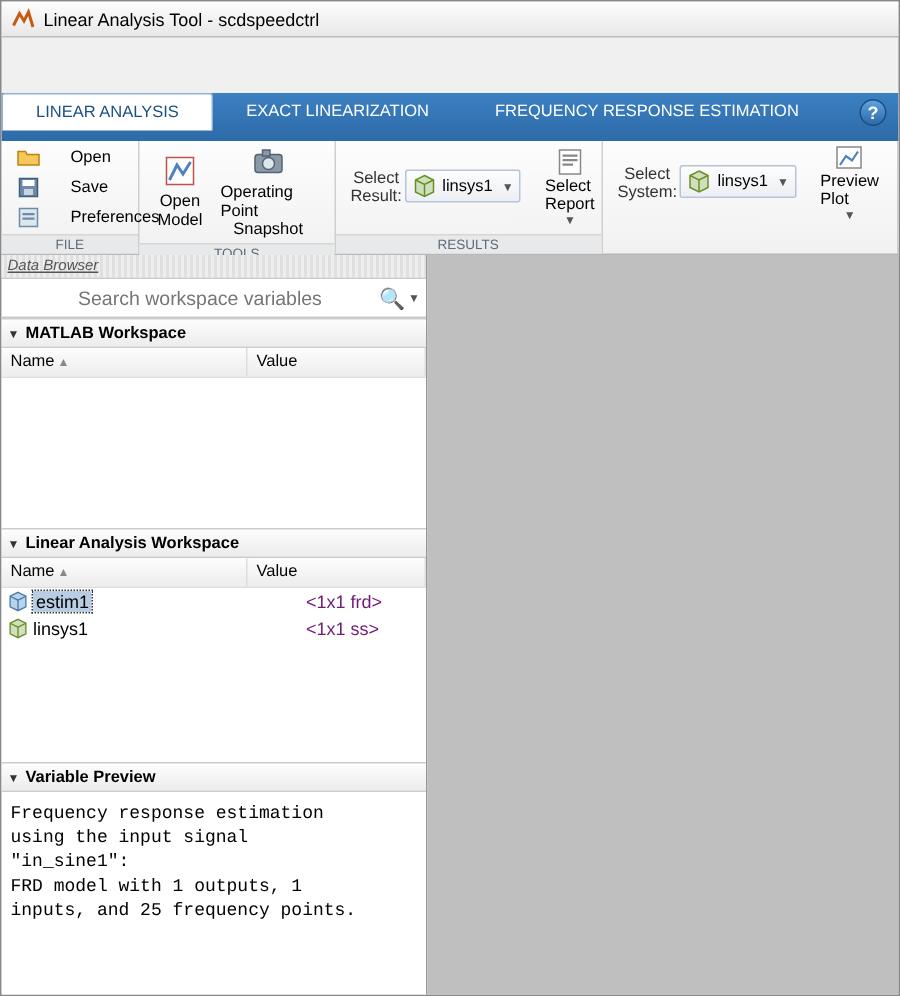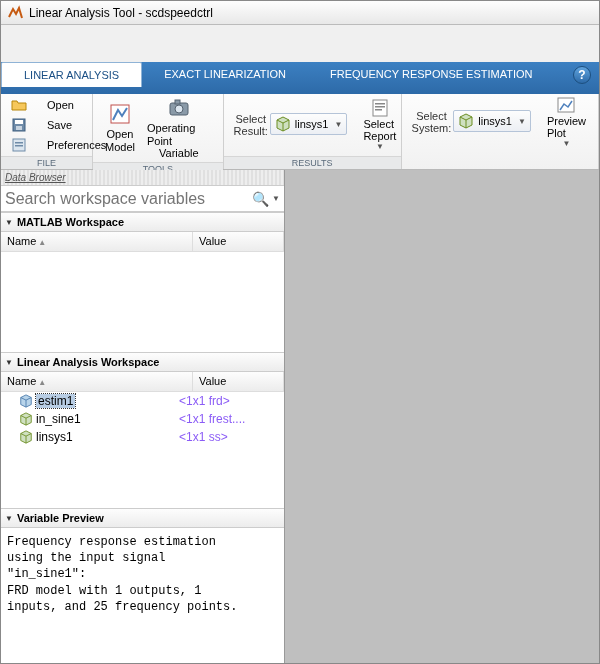--- a/index.html
+++ b/index.html
@@ -33,41 +33,41 @@
 .vbtn2 .ic { width:20px; height:18px; margin-bottom:1px;}
 .vbtn2 .dd { font-size:8px; color:#555;}
 
 
 .main { display:flex; height: calc(664px - 24px - 26px - 76px); }
 .browser { width:284px; background:#fff; border-right:1px solid #999; display:flex; flex-direction:column; }
 .canvas { flex:1; background:#bfbfbf; }
 
 .db-head { height:16px; font-size:10px; font-style:italic; color:#555; padding-left:4px; background:repeating-linear-gradient(90deg,#eee,#eee 2px,#e0e0e0 2px,#e0e0e0 4px); border-bottom:1px solid #ccc; display:flex; align-items:center;text-decoration:underline;}
 .srch { height:26px; display:flex; align-items:center; border-bottom:1px solid #ccc; padding:0 4px;}
-.srch input { flex:1; border:none; outline:none; font-size:16px; color:#14532d; }
+.srch input { flex:1; border:none; outline:none; font-size:13px; color:#14532d;margin-left:47px; }
 .srch .sicon { color:#2d6aa8; font-size:14px; margin-right:2px;}
 .srch .sdd { font-size:8px; color:#555;}
 
 .panel-title { height:20px; background:linear-gradient(#fdfdfd,#ececec); border-top:1px solid #ccc; border-bottom:1px solid #ccc; font-size:11px; font-weight:bold; display:flex; align-items:center; padding-left:4px;}
 .panel-title::before { content:"▼"; font-size:8px; margin-right:4px; color:#333;}
 
 .tbl-head { display:flex; height:20px; font-size:11px; background:linear-gradient(#fdfdfd,#ececec); border-bottom:1px solid #ddd;}
 .tbl-head .th { padding:3px 6px; border-right:1px solid #ddd;}
-.th-name { width:192px;}
+.th-name { width:164px;}
 .th-val { flex:1;}
 .sort { font-size:8px; color:#888; margin-left:2px;}
 
 .tbl-body { background:#fff; overflow:hidden;}
 .row { display:flex; height:18px; font-size:12px; align-items:center;}
 .row .c-name { width:160px; padding-left:4px; display:flex; align-items:center; gap:3px;}
-.row .c-val { flex:1; padding-left:4px; color:#8b5cf6;}
+.row .c-val { flex:1; padding-left:4px; color:#701a75;margin-left:39px;}
 .row.sel .nm { background:#b8cde4; outline:1px dotted #333; padding:0 2px;}
 
 .ws1-body { height:100px; }
-.ws2-body { height:116px;padding-left:14px; }
+.ws2-body { height:116px; }
 .vp-body { flex:1; padding:6px; font-size:12px; font-family:"Courier New",monospace; line-height:1.35; white-space:pre-wrap;}
 .cube-ico { width:14px; height:14px; }
 </style>
 </head>
 <body>
 
 <div class="titlebar">
   <svg class="logo" viewBox="0 0 16 16">
       <path d="M2 12 L6 4 L9 9 L12 3 L15 13" fill="none" stroke="#c65a11" stroke-width="2"></path>
     </svg>
@@ -123,21 +123,21 @@
         <span>Open</span>
         <span>Model</span>
       </div>
       <div class="vbtn">
         <svg class="ic" viewBox="0 0 24 24">
             <rect x="3" y="7" width="18" height="12" rx="2" fill="#8a9aa8" stroke="#556270"></rect>
             <circle cx="12" cy="13" r="4" fill="#dce6ef" stroke="#556270"></circle>
             <rect x="8" y="4" width="5" height="4" fill="#8a9aa8" stroke="#556270"></rect>
           </svg>
         <span>Operating Point</span>
-        <span>Variable</span>
+        <span>Snapshot</span>
       </div>
     </div>
     <div class="ts-label">TOOLS</div>
   </div>
 
   <div class="ts-group" style="width:178px;">
     <div class="ts-body" style="gap:6px;">
       <div class="sel-col">
         <span class="lab">Select Result:</span>
         <div class="combo">
@@ -220,30 +220,20 @@
             <span class="nm">estim1</span>
           </div>
         <div class="c-val">&lt;1x1 frd&gt;</div>
       </div>
       <div class="row">
         <div class="c-name">
             <svg class="cube-ico" viewBox="0 0 16 16">
               <path d="M8 1 L14 4 L14 12 L8 15 L2 12 L2 4 Z" fill="#cfe0c0" stroke="#6b8e23"></path>
               <path d="M2 4 L8 7 L14 4 M8 7 L8 15" fill="none" stroke="#6b8e23"></path>
             </svg>
-            <span>in_sine1</span>
-          </div>
-        <div class="c-val">&lt;1x1 frest....</div>
-      </div>
-      <div class="row">
-        <div class="c-name">
-            <svg class="cube-ico" viewBox="0 0 16 16">
-              <path d="M8 1 L14 4 L14 12 L8 15 L2 12 L2 4 Z" fill="#cfe0c0" stroke="#6b8e23"></path>
-              <path d="M2 4 L8 7 L14 4 M8 7 L8 15" fill="none" stroke="#6b8e23"></path>
-            </svg>
             <span>linsys1</span>
           </div>
         <div class="c-val">&lt;1x1 ss&gt;</div>
       </div>
     </div>
 
     <div class="panel-title">Variable Preview</div>
     <div class="vp-body">Frequency response estimation
 using the input signal
 "in_sine1":

